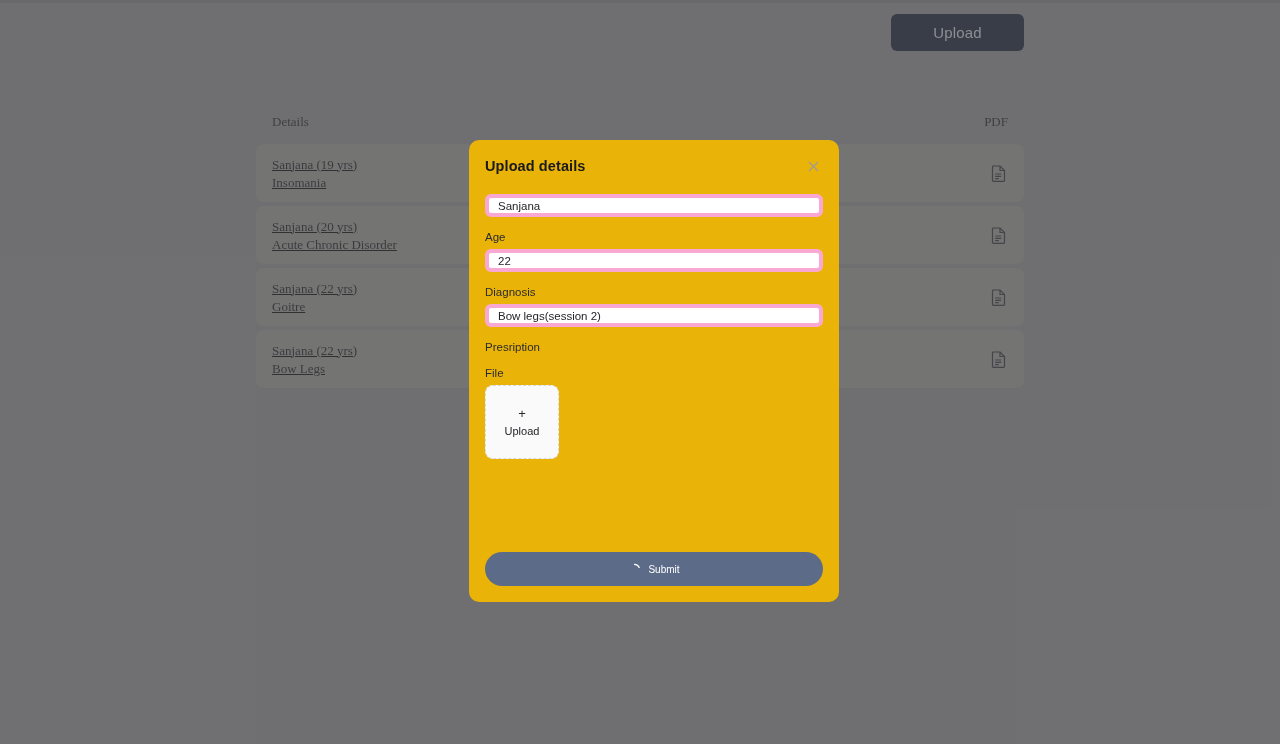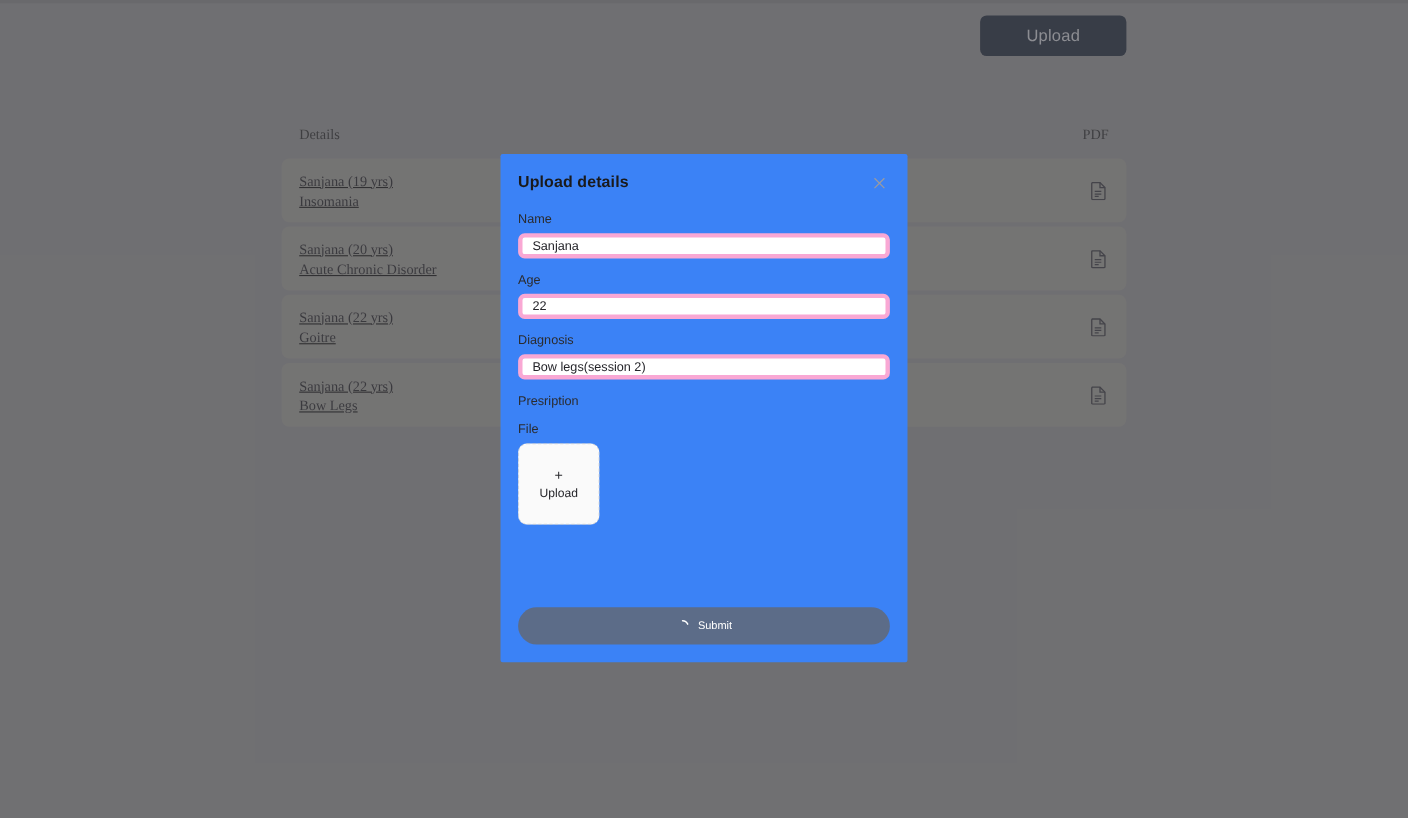--- a/index.html
+++ b/index.html
@@ -96,26 +96,26 @@
   .doc-icon { display: block; }
 
   
   #overlay {
     position: absolute;
     inset: 0;
     background: rgba(90,90,92,0.55);
   }
   .modal {
     position: absolute;
-    left: 455px;
+    left: 469px;
     top: 140px;
     width: 370px;
     height: 462px;
-    background: #3b82f6;
-    border-radius: 2px;
+    background: #eab308;
+    border-radius: 10px;
     padding: 18px 16px 0 16px;
   }
   .modal-head {
     display: flex;
     align-items: flex-start;
     justify-content: space-between;
     height: 22px;
   }
   .modal-title {
     font-size: 14.5px;
@@ -276,21 +276,20 @@
     <div class="modal-head">
       <span class="modal-title">Upload details</span>
       <button class="close-btn">
         <svg width="11" height="11" viewBox="0 0 11 11">
           <path d="M1 1 L10 10 M10 1 L1 10" stroke="#9b9b9f" stroke-width="1.1" fill="none"></path>
         </svg>
       </button>
     </div>
 
     <div class="field">
-      <label class="field-label">Name</label>
       <input class="field-input" type="text" value="Sanjana" style="">
     </div>
 
     <div class="field">
       <label class="field-label">Age</label>
       <input class="field-input" type="text" value="22" style="">
     </div>
 
     <div class="field">
       <label class="field-label">Diagnosis</label>

